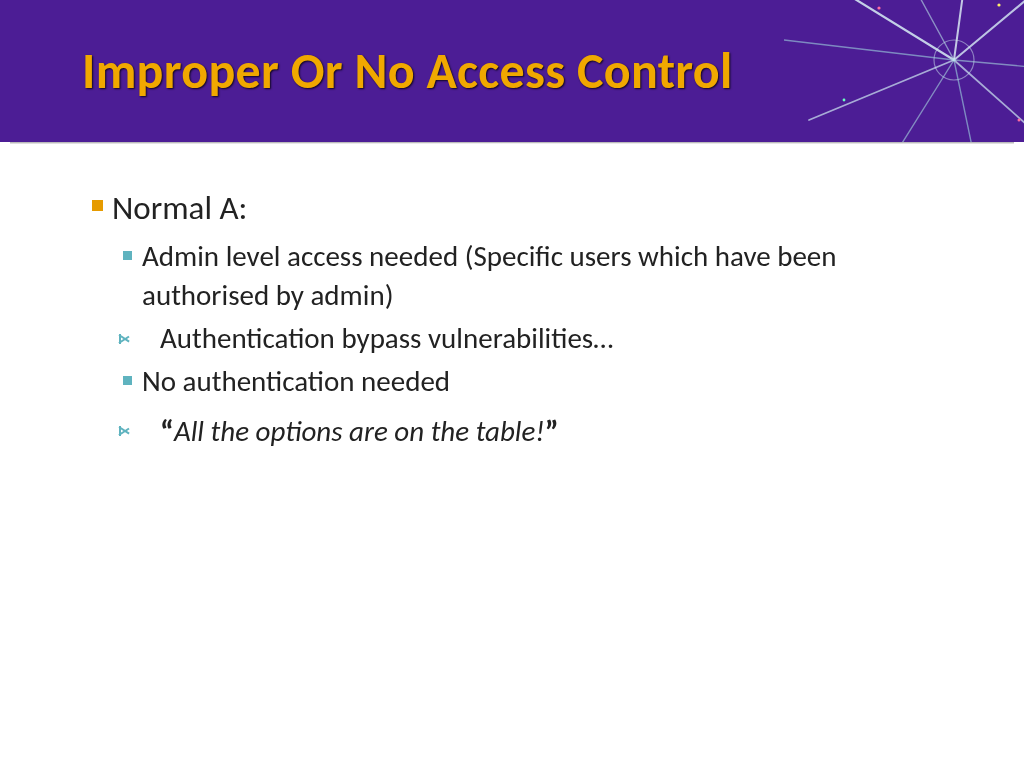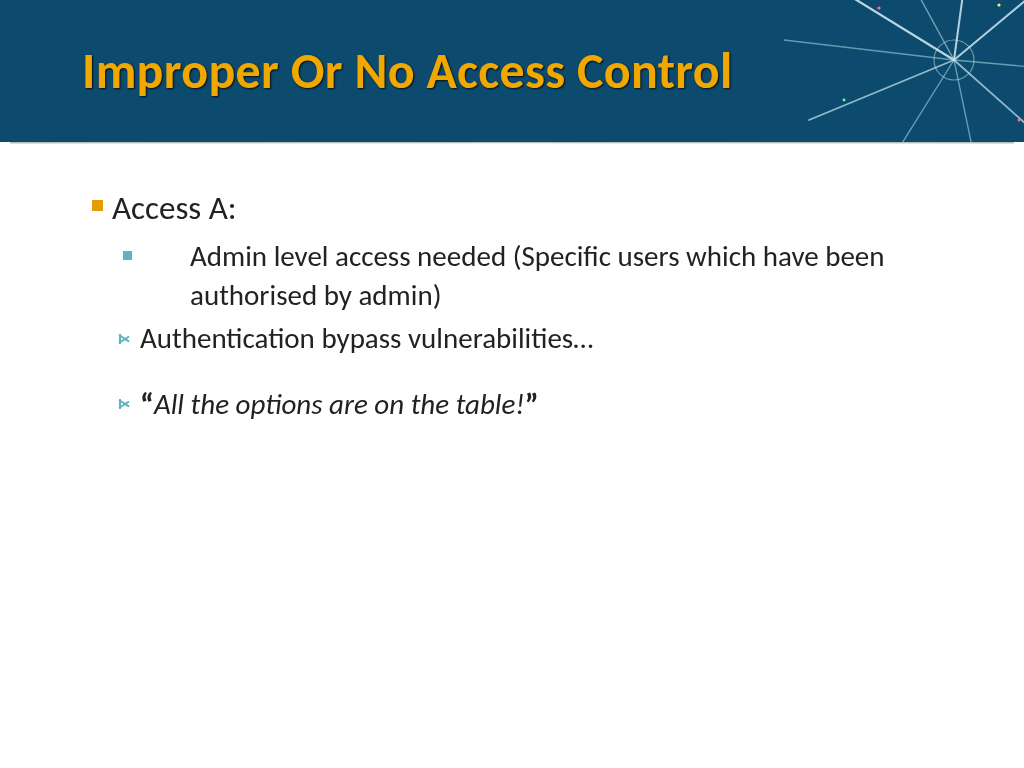--- a/index.html
+++ b/index.html
@@ -3,21 +3,21 @@
 <meta charset="utf-8">
 <style>
   * { margin: 0; padding: 0; box-sizing: border-box; }
   html, body { width: 1024px; height: 768px; font-family: "Corbel", "Segoe UI", "Calibri", sans-serif; background: #fff; }
 
   
   .title-bar {
     position: relative;
     width: 1024px;
     height: 142px;
-    background: #0c4a6e;
+    background: #4c1d95;
     overflow: hidden;
   }
   .title-text {
     position: absolute;
     left: 82px;
     top: 40px;
     font-size: 50px;
     font-weight: 700;
     color: #f0a800;
     letter-spacing: 0.3px;
@@ -54,28 +54,28 @@
   .bullet-row .txt    { flex: 1 1 auto; }
 
   
   .lvl1 { margin-bottom: 6px; }
   .lvl1 .marker span {
     display: inline-block; width: 11px; height: 11px; background: #e69b00; margin-top: 14px;
   }
   .lvl1 .txt { font-size: 33px; }
 
   
-  .lvl2 { margin-left: 30px; margin-bottom: 4px; gap: 48px; }
+  .lvl2 { margin-left: 30px; margin-bottom: 4px; }
   .lvl2 .marker span {
     display: inline-block; width: 9px; height: 9px; background: #5fb3bf; margin-top: 14px;
   }
   .lvl2 .txt { font-size: 29px; }
 
   
-  .lvl2c { margin-left: 30px; margin-bottom: 4px; }
+  .lvl2c { margin-left: 30px; margin-bottom: 4px; gap: 20px; }
   .lvl2c .marker { flex: 0 0 28px; }
   .lvl2c .txt { font-size: 29px; }
 
   
   .chev {
     display: inline-block; position: relative; width: 14px; height: 14px; margin-top: 12px;
   }
   .chev::before, .chev::after {
     content: ""; position: absolute; left: 0; width: 12px; height: 2.2px; background: #5fb3bf;
   }
@@ -116,44 +116,50 @@
   </svg>
 </div>
 <div class="title-divider"></div>
 
 <div class="content">
 
   <div class="bullet-row lvl1">
     <div class="marker">
         <span></span>
       </div>
-    <div class="txt">Access A:</div>
+    <div class="txt">Normal A:</div>
   </div>
 
   <div class="bullet-row lvl2">
     <div class="marker">
         <span></span>
       </div>
     <div class="txt">Admin level access needed (Specific users which have been authorised by admin)</div>
   </div>
 
   <div class="bullet-row lvl2c">
     <div class="marker">
         <span class="chev">
           <span class="bar"></span>
         </span>
       </div>
     <div class="txt">Authentication bypass vulnerabilities…</div>
   </div>
 
 
 
+  <div class="bullet-row lvl2">
+    <div class="marker">
+        <span></span>
+      </div>
+    <div class="txt">No authentication needed</div>
+  </div>
 
 
-  <div class="bullet-row lvl2c" style="margin-top:26px;">
+  <div class="bullet-row lvl2c" style="margin-top:10px;">
     <div class="marker">
         <span class="chev">
           <span class="bar"></span>
         </span>
       </div>
     <div class="txt quoted">
       <span class="q">“</span><span class="inner">All the options are on the table!</span><span class="q">”</span>
     </div>
   </div>
 

